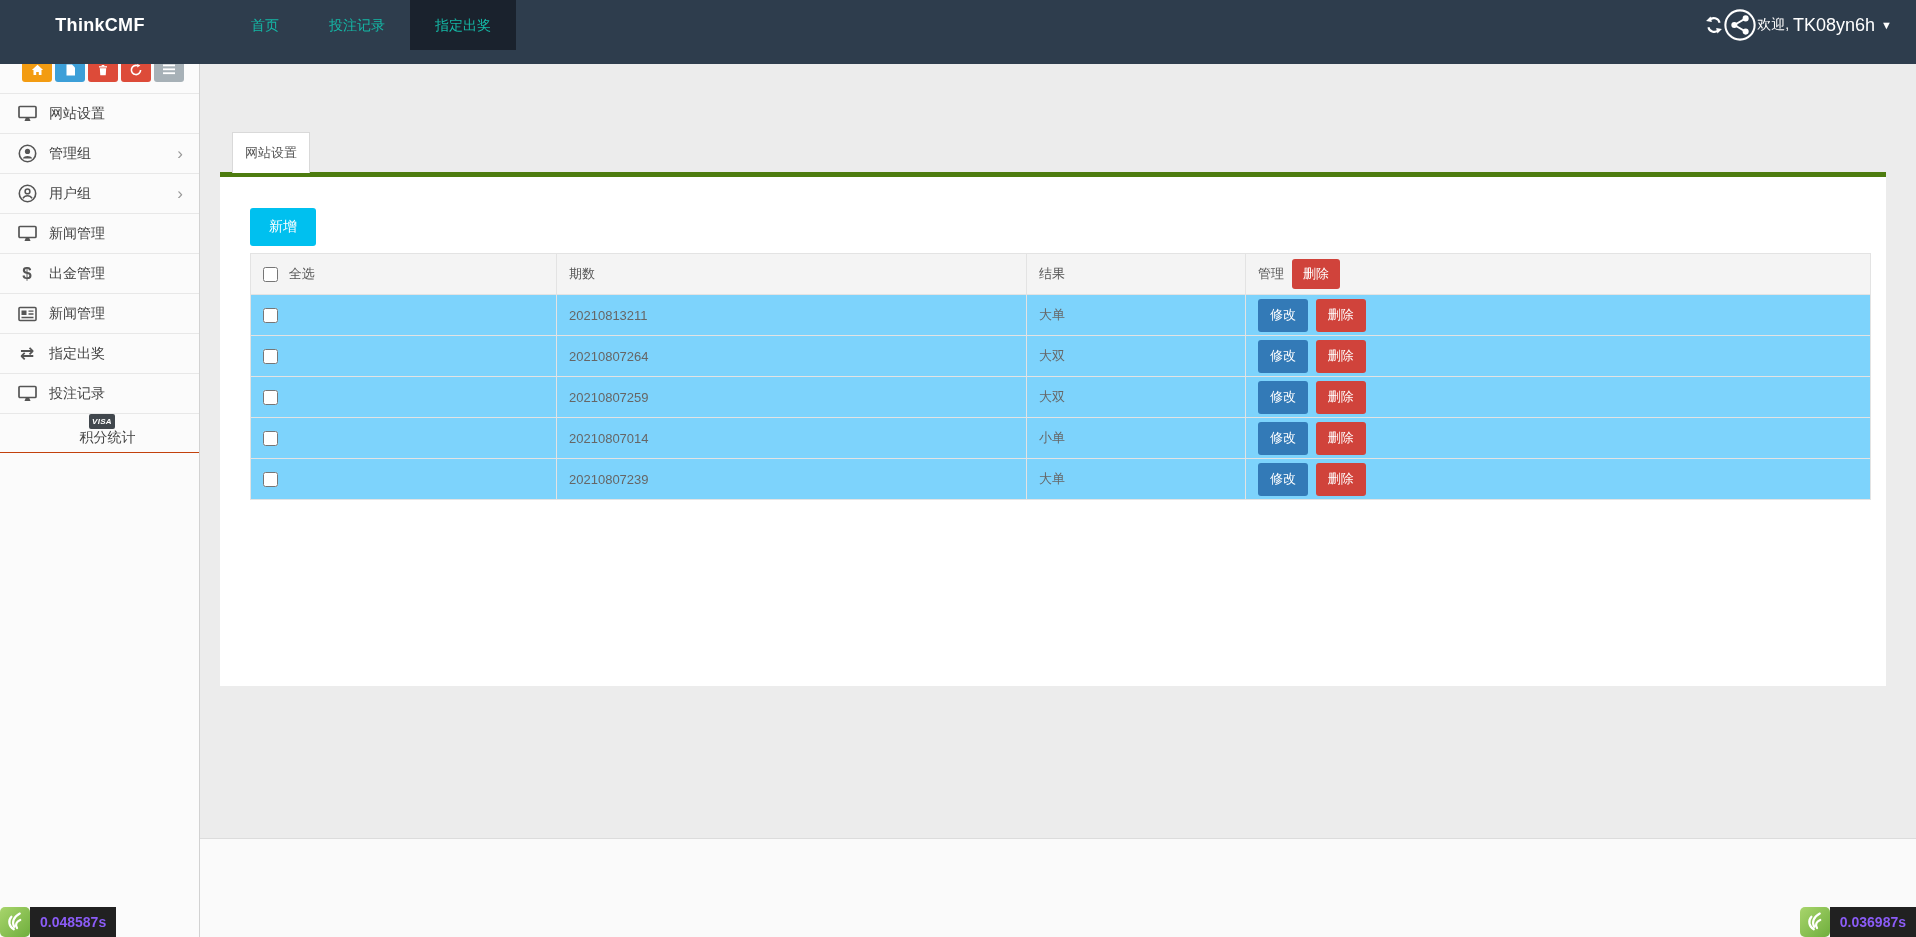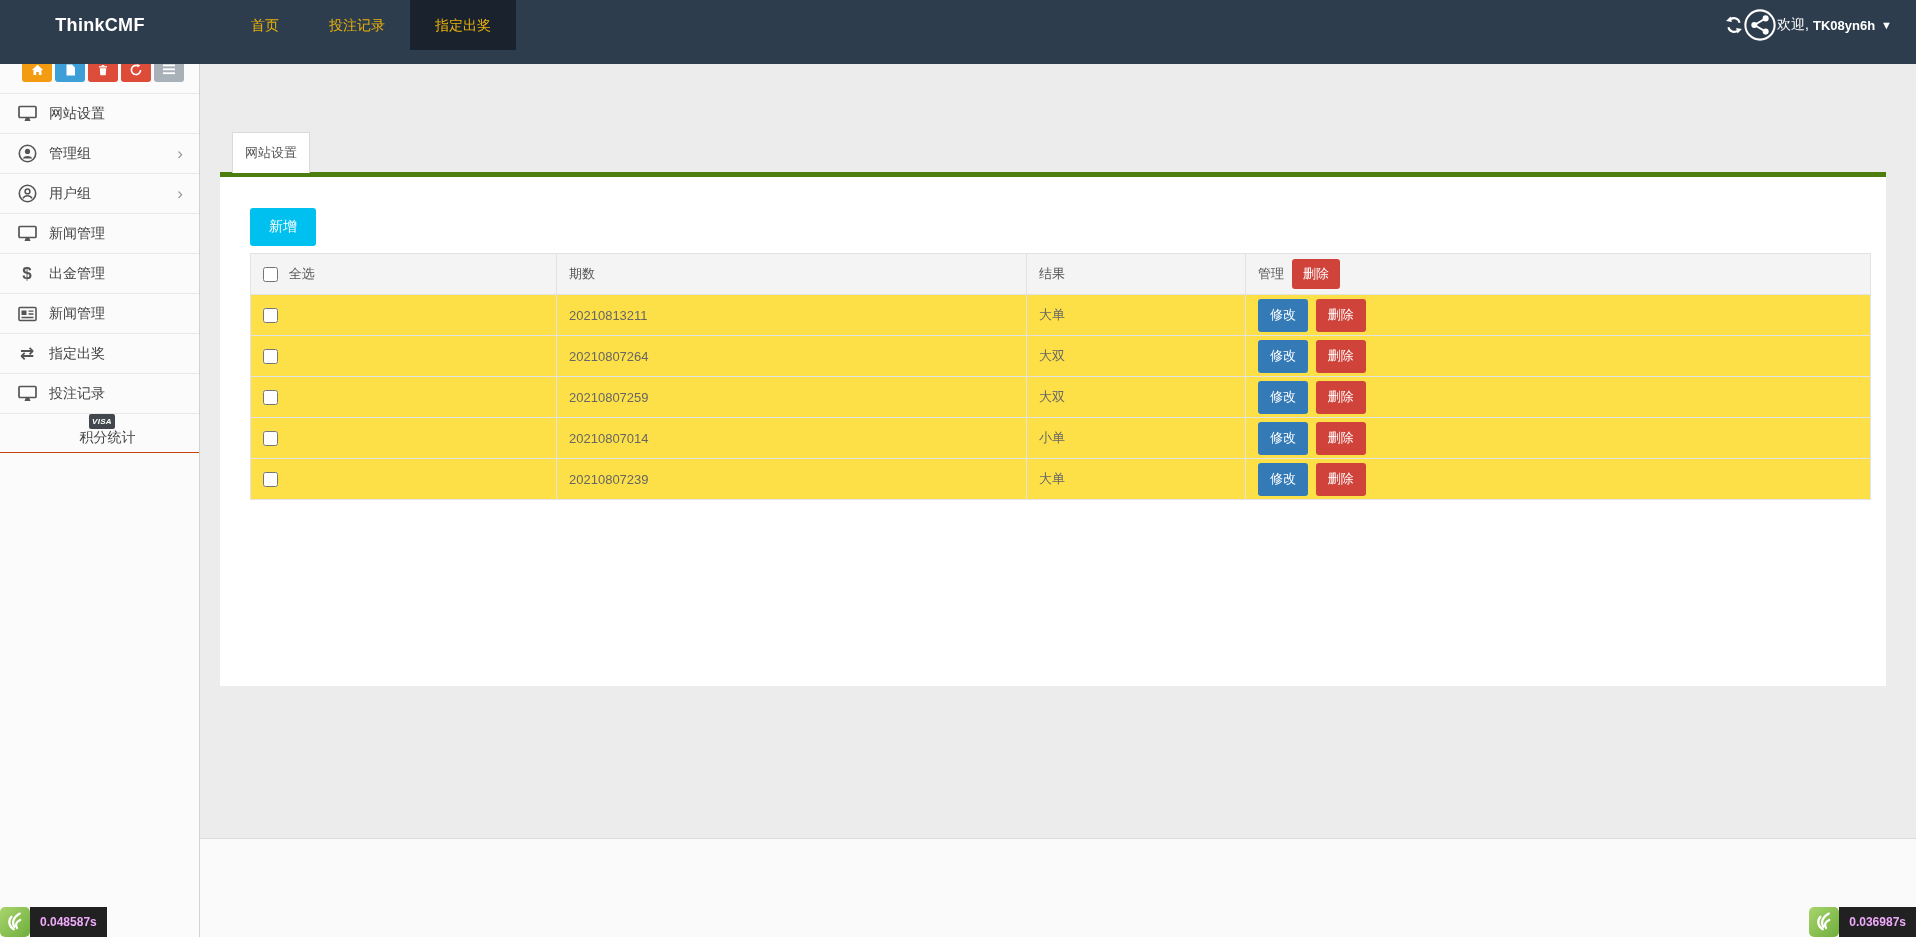--- a/index.html
+++ b/index.html
@@ -10,26 +10,26 @@
   }
   *{box-sizing:border-box;margin:0;padding:0;}
   html,body{width:1916px;height:937px;overflow:hidden;}
   body{font-family:"Liberation Sans","DejaVu Sans",sans-serif;background:#fff;color:#333;position:relative;}
 
   
   .navbar{position:absolute;left:0;top:0;width:1916px;height:64px;background:var(--navbar-bg);z-index:10;}
   .brand{position:absolute;left:0;top:0;width:200px;height:50px;line-height:50px;text-align:center;
          color:#fff;font-size:18px;font-weight:600;letter-spacing:.3px;}
   .nav-items{position:absolute;left:200px;top:0;height:50px;display:flex;margin-left:26px;}
-  .nav-item{height:50px;line-height:50px;padding:0 25px;color:#eab308;font-size:14px;cursor:pointer;}
+  .nav-item{height:50px;line-height:50px;padding:0 25px;color:#14b8a6;font-size:14px;cursor:pointer;}
   .nav-item.active{background:var(--navbar-active);}
   .nav-right{position:absolute;right:24px;top:0;height:50px;display:flex;align-items:center;gap:0;color:#fff;}
   .icon-btn{display:flex;align-items:center;justify-content:center;cursor:pointer;}
   .welcome{display:flex;align-items:center;gap:4px;font-size:14px;cursor:pointer;}
-  .welcome .uname{font-size:13px;font-weight:bold;}
+  .welcome .uname{font-size:18px;}
   .caret{font-size:11px;margin-left:2px;}
 
   
   .sidebar{position:absolute;left:0;top:50px;width:200px;height:887px;background:var(--sidebar-bg);
            border-right:1px solid #d2d2d2;z-index:5;}
   .toolbar{display:flex;gap:3px;margin:7px 0 0 22px;}
   .tbtn{width:30px;height:25px;border-radius:3px;display:flex;align-items:center;justify-content:center;cursor:pointer;}
   .tb-orange{background:#f39c12;} .tb-blue{background:#3c9fd8;} .tb-red{background:#dd4b39;} .tb-gray{background:#a7b1b7;}
   .menu{margin-top:11px;}
   .menu-item{height:40px;border-top:1px solid #e8e8e8;display:flex;align-items:center;
@@ -52,33 +52,33 @@
          border-top:5px solid #4d7c0f;}
   .btn{border:none;border-radius:3px;color:#fff;cursor:pointer;font-family:inherit;}
   .btn-add{position:absolute;left:30px;top:31px;width:66px;height:38px;background:var(--info);font-size:14px;}
   .btn-edit{background:var(--primary);width:50px;height:33px;font-size:13px;margin-right:4px;}
   .btn-del{background:var(--danger);width:50px;height:33px;font-size:13px;}
   .btn-del-sm{background:var(--danger);width:48px;height:30px;font-size:13px;margin-left:8px;}
 
   table.grid{position:absolute;left:30px;top:76px;width:1620px;border-collapse:collapse;table-layout:fixed;}
   .grid th,.grid td{border:1px solid var(--border);text-align:left;padding:0 0 0 12px;font-weight:normal;}
   .grid th{background:#f4f4f4;height:40px;font-size:13px;color:#555;}
-  .grid td{height:41px;font-size:13px;color:#666;background:#fde047;}
+  .grid td{height:41px;font-size:13px;color:#666;background:#7dd3fc;}
   .grid input[type=checkbox]{width:15px;height:15px;vertical-align:middle;margin:0;cursor:pointer;}
   .sel-label{margin-left:7px;vertical-align:middle;}
   .th-manage{display:flex;align-items:center;height:40px;}
 
   
   .footer{position:absolute;left:200px;top:838px;width:1716px;height:99px;background:#fafafa;
           border-top:1px solid #dcdcdc;}
   .timer{position:absolute;top:907px;height:30px;display:flex;z-index:20;}
   .timer-left{left:0;} .timer-right{right:0;}
   .tp-logo{width:30px;height:30px;border-radius:5px;background:linear-gradient(135deg,#a8d56c,#6fae3d);
            display:flex;align-items:center;justify-content:center;}
-  .time-badge{background:#212121;color:#f0abfc;font-size:12px;font-weight:bold;height:30px;
+  .time-badge{background:#212121;color:#8b5cf6;font-size:14px;font-weight:bold;height:30px;
               line-height:30px;padding:0 10px;}
 </style>
 </head>
 <body>
 
 <div class="navbar">
   <div class="brand">ThinkCMF</div>
   <div class="nav-items">
     <div class="nav-item">首页</div>
     <div class="nav-item">投注记录</div>

